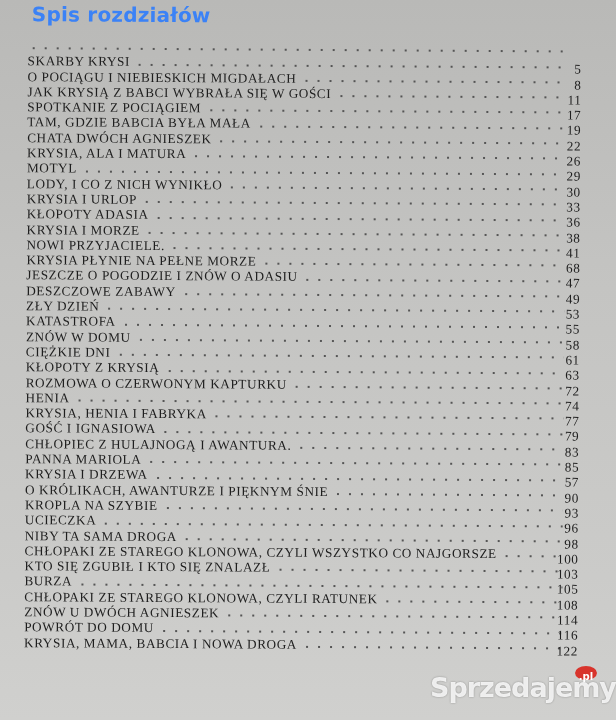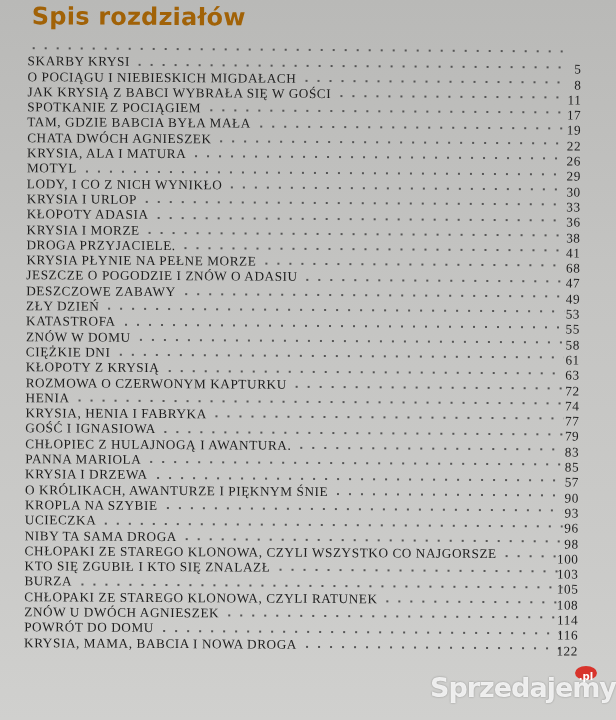--- a/index.html
+++ b/index.html
@@ -9,21 +9,21 @@
       font-family: "Liberation Serif", "DejaVu Serif", serif;
       color: #1e1e1e;
     }
     .page {
       position: absolute; left: 0; top: 0; width: 616px; height: 720px;
       transform: rotate(0.35deg); transform-origin: 0 0;
     }
     .title {
       position: absolute; left: 32px; top: 2px;
       font-family: "DejaVu Sans", sans-serif; font-weight: bold;
-      font-size: 24px; letter-spacing: 0.2px; color: #a16207;
+      font-size: 20px; letter-spacing: 0.2px; color: #3b82f6;
     }
     .toc { position: absolute; left: 28px; top: 38px; width: 560px; }
     .row {
       position: relative; height: 15.3px; display: flex; align-items: baseline;
       font-size: 13.2px; letter-spacing: 0.6px; white-space: nowrap;
     }
     .label { padding-right: 4px; background: transparent; }
     .dots {
       flex: 1; height: 4px; margin-right: 22px; align-self: flex-end; margin-bottom: 3px;
       background-image: radial-gradient(circle, #555 0.9px, transparent 1.2px);
@@ -109,21 +109,21 @@
         <span class="label">KŁOPOTY ADASIA</span>
         <span class="dots"></span>
         <span class="page-num">36</span>
       </div>
       <div class="row">
         <span class="label">KRYSIA I MORZE</span>
         <span class="dots"></span>
         <span class="page-num">38</span>
       </div>
       <div class="row">
-        <span class="label">DROGA PRZYJACIELE.</span>
+        <span class="label">NOWI PRZYJACIELE.</span>
         <span class="dots"></span>
         <span class="page-num">41</span>
       </div>
       <div class="row">
         <span class="label">KRYSIA PŁYNIE NA PEŁNE MORZE</span>
         <span class="dots"></span>
         <span class="page-num">68</span>
       </div>
       <div class="row">
         <span class="label">JESZCZE O POGODZIE I ZNÓW O ADASIU</span>

